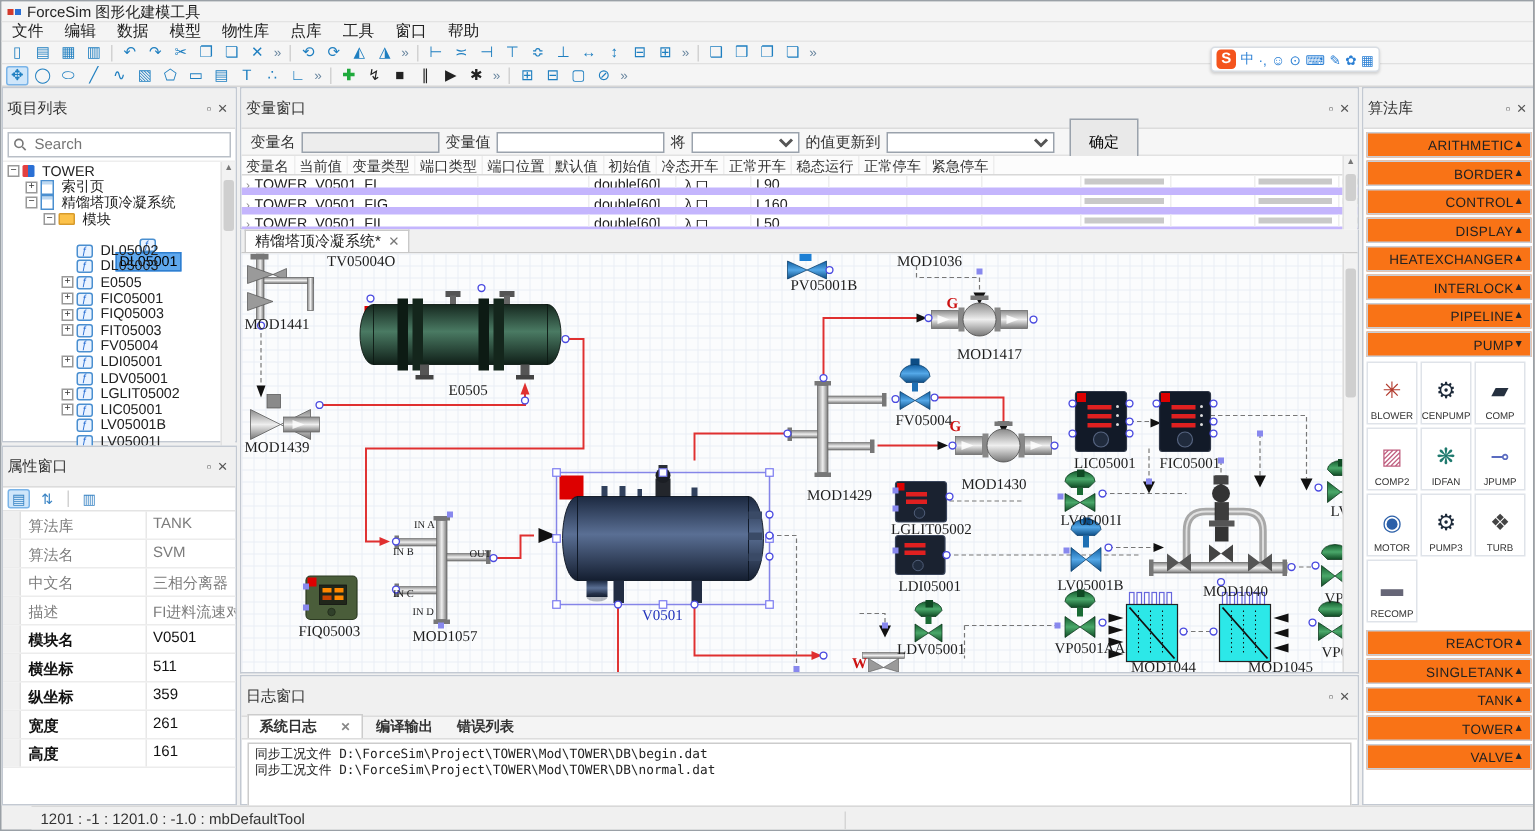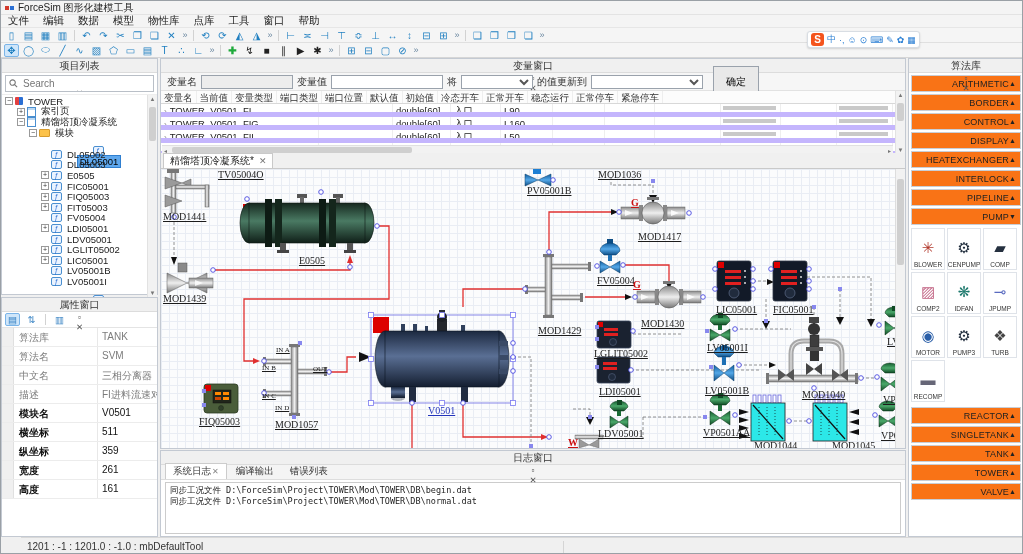--- a/index.html
+++ b/index.html
@@ -19,21 +19,21 @@
   .tbtn.green{color:#1faa3c;font-weight:bold;}
   .tbtn.dark{color:#222;}
   .tbtn.more{color:#6a87a0;font-size:9px;min-width:8px;}
   .tsep{width:1px;height:11px;background:#d2d2d2;margin:0 3px;}
   
   .ime{position:absolute;left:806px;top:30px;height:17px;background:#fff;border:1px solid #d8dde3;border-radius:3px;display:flex;align-items:center;padding:0 3px;gap:3px;box-shadow:0 1px 2px rgba(0,0,0,.15);}
   .ime .slogo{width:13px;height:13px;background:#f4541d;color:#fff;border-radius:3px;font-weight:bold;font-size:10px;display:flex;align-items:center;justify-content:center;}
   .ime .ib{font-size:9px;color:#2a7fd4;}
   
   .panel{position:absolute;background:#fff;border:1px solid #c3c9d2;}
-  .ptitle{height:14px;background:#f0f0f0;border-bottom:1px solid #dcdcdc;display:flex;align-items:center;font-size:10px;color:#333;padding:0 3px;flex-direction:column;}
+  .ptitle{height:27px;background:#f0f0f0;border-bottom:1px solid #dcdcdc;display:flex;align-items:center;font-size:10px;color:#333;padding:0 3px;}
   .ptitle .t{flex:1;}
   .ptitle .wb{font-size:8.5px;color:#555;padding:0 2px;cursor:default;}
   
   .searchrow{padding:2px 3px;border-bottom:1px solid #eee;}
   .searchbox{display:flex;align-items:center;border:1px solid #b9bfc7;height:17px;padding:0 3px;gap:3px;background:#fff;}
   .searchbox input{border:0;outline:0;flex:1;font-size:10px;color:#444;font-family:"Liberation Sans",sans-serif;width:90%;}
   .tree{position:relative;height:202px;overflow:hidden;padding-top:1px;}
   .trow{display:flex;align-items:center;height:10.6px;font-size:9.5px;color:#222;white-space:nowrap;cursor:default;}
   .trow .lbl{padding:0 2px;border:1px solid transparent;}
   .trow .lbl.selected{background:#5fa8ee;border-color:#2f7fd0;color:#000;}
@@ -77,26 +77,26 @@
   .graybox{position:absolute;left:2px;right:4px;top:2px;bottom:2px;background:#c9c9c9;}
   .hscroll{position:absolute;left:1px;right:12px;bottom:0;height:9px;background:#f2f2f2;border-top:1px solid #e0e0e0;font-size:6px;color:#777;}
   .hscroll .thumb{position:absolute;left:10px;width:240px;top:1px;bottom:1px;background:#cfcfcf;border-radius:2px;}
   .hscroll .la{position:absolute;left:2px;top:1px;} .hscroll .ra{position:absolute;right:2px;top:1px;}
   
   .tabstrip{height:16px;background:#f0f0f0;border-bottom:1px solid #c9c9c9;display:flex;align-items:flex-end;padding-left:2px;}
   .ctab{background:#fff;border:1px solid #c9c9c9;border-bottom:0;height:15px;display:flex;align-items:center;font-size:10px;color:#222;padding:0 6px;gap:5px;}
   .ctab .x{color:#777;font-size:9px;}
   .canvas-content{position:relative;width:736px;height:279px;overflow:hidden;background-color:#fbfcfd;background-image:linear-gradient(to right,#e9edf4 1px,transparent 1px),linear-gradient(to bottom,#e9edf4 1px,transparent 1px);background-size:8px 8px;}
   .canvas-content svg{position:absolute;left:0;top:0;}
-  .clabel{position:absolute;font-family:"Liberation Serif",serif;font-size:10px;color:#1c1c1c;white-space:nowrap;pointer-events:none;text-decoration:underline;}
+  .clabel{position:absolute;font-family:"Liberation Serif",serif;font-size:10px;color:#1c1c1c;white-space:nowrap;pointer-events:none;}
   .cvscroll{position:absolute;right:0;top:16px;width:10px;height:279px;background:#f2f2f2;border-left:1px solid #ddd;font-size:6px;color:#777;text-align:center;}
   .cvscroll .thumb{position:absolute;left:1px;right:1px;top:10px;height:86px;background:#cfcfcf;border-radius:2px;}
   
   .logtabs{height:15px;display:flex;align-items:flex-end;background:#f4f4f4;border-bottom:1px solid #ddd;padding-left:4px;gap:2px;}
-  .ltab{font-size:9.5px;color:#333;padding:1px 7px;display:flex;gap:1px;align-items:center;}
+  .ltab{font-size:9.5px;color:#333;padding:1px 7px;display:flex;gap:16px;align-items:center;font-weight:bold;}
   .ltab.active{background:#fff;border:1px solid #ccc;border-bottom:0;}
   .ltab .x{color:#888;font-size:8px;}
   .logbody{margin:2px 4px;border:1px solid #ccc;background:#fff;height:52px;padding:2px 4px;font-family:"DejaVu Sans Mono",monospace;font-size:8.5px;color:#222;line-height:11px;overflow:hidden;}
   
   .agroup{margin:2px 2px 0 2px;border:1px solid #c9ced6;height:17px;display:flex;align-items:center;font-size:9px;color:#222;padding:0 4px;background:#f97316;text-align:right;}
   .agroup .t{flex:1;letter-spacing:.2px;}
   .agroup .ar{font-size:7px;color:#222;}
   .agrid{display:flex;flex-wrap:wrap;padding:3px 2px;gap:2px;}
   .aitem{width:34px;height:42px;border:1px solid #dfe3e9;display:flex;flex-direction:column;align-items:center;justify-content:flex-end;padding-bottom:1px;background:#fff;}
   .aitem .ic{font-size:15px;line-height:26px;height:26px;}

